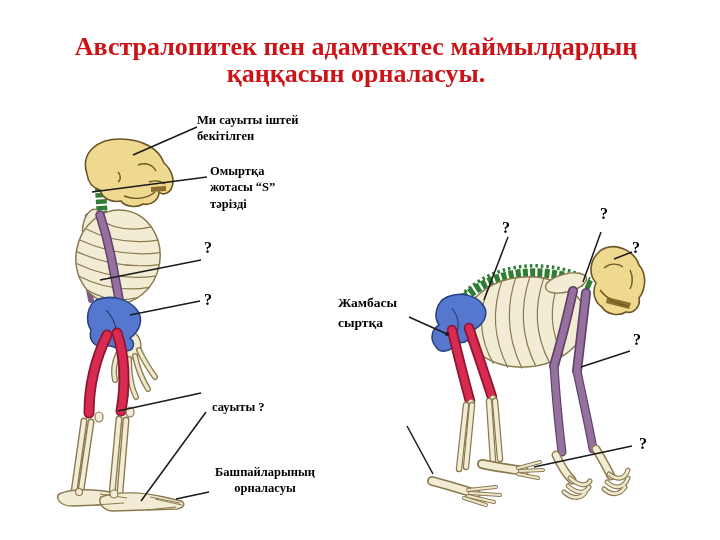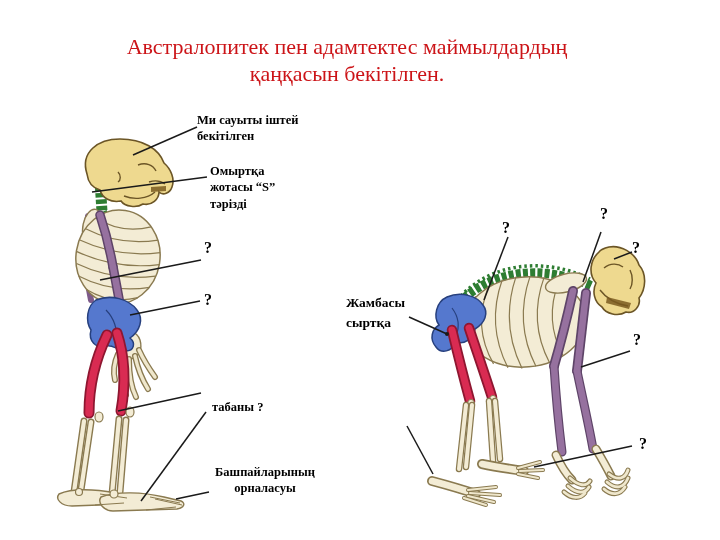--- a/index.html
+++ b/index.html
@@ -1,41 +1,41 @@
 <!DOCTYPE html>
 <html><head>
 <meta charset="utf-8">
 <style>
   html,body{margin:0;padding:0;background:#ffffff;}
   .slide{
     position:relative;width:720px;height:540px;background:#ffffff;overflow:hidden;
     font-family:"Liberation Serif", serif;
   }
   .title{
-    position:absolute;top:33px;left:7px;width:680px;text-align:center;
-    color:#cc1418;font-weight:normal;font-size:22px;line-height:27px;
+    position:absolute;top:33px;left:16px;width:680px;text-align:center;
+    color:#cc1418;font-weight:bold;font-size:26px;line-height:27px;
   }
   .lbl{
     position:absolute;font-weight:bold;color:#000;font-size:12.5px;line-height:1.3;
     white-space:normal;
   }
-  .lbl-lg{font-size:13.5px;line-height:1.5;margin-left:8px;}
+  .lbl-lg{font-size:13.5px;line-height:1.5;}
   .qmark{
     position:absolute;font-weight:bold;color:#000;font-size:16px;line-height:1;
   }
   svg{position:absolute;left:0;top:0;}
 </style>
 </head>
 <body>
 
 <div class="slide">
 
   <div class="title">
     <div>Австралопитек пен адамтектес маймылдардың</div>
-    <div>қаңқасын бекітілген.</div>
+    <div>қаңқасын орналасуы.</div>
   </div>
 
   <svg width="720" height="540" viewBox="0 0 720 540">
 
     <g>
 
       <path d="M88,216 C84,244 85,272 91,300" stroke="#7d5a8a" stroke-width="6" fill="none" stroke-linecap="round"></path>
 
       <g stroke="#2e7d32" fill="none">
         <path d="M100,180 L102,212" stroke-width="11" stroke-dasharray="4.5 2"></path>
@@ -290,21 +290,21 @@
       <line x1="581" y1="367" x2="630" y2="351"></line>
       <line x1="534" y1="467" x2="632" y2="446"></line>
       <circle cx="447" cy="334" r="2" fill="#1a1a1a" stroke="none"></circle>
     </g>
   </svg>
 
   <div class="lbl" style="left:210px;top:163px;width:100px;">Омыртқа жотасы “S” тәрізді</div>
   <div class="lbl" style="left:197px;top:112px;width:104px;">Ми сауыты іштей бекітілген</div>
   <div class="qmark" style="left:204px;top:240px;">?</div>
   <div class="qmark" style="left:204px;top:292px;">?</div>
-  <div class="lbl" style="left:212px;top:399px;width:90px;">табаны ?</div>
+  <div class="lbl" style="left:212px;top:399px;width:90px;">сауыты ?</div>
   <div class="lbl" style="left:211px;top:464px;width:108px;text-align:center;">Башпайларының орналасуы</div>
 
   <div class="lbl lbl-lg" style="left:338px;top:293px;width:72px;">Жамбасы сыртқа</div>
   <div class="qmark" style="left:502px;top:220px;">?</div>
   <div class="qmark" style="left:600px;top:206px;">?</div>
   <div class="qmark" style="left:632px;top:240px;">?</div>
   <div class="qmark" style="left:633px;top:332px;">?</div>
   <div class="qmark" style="left:639px;top:436px;">?</div>
 
 </div>

